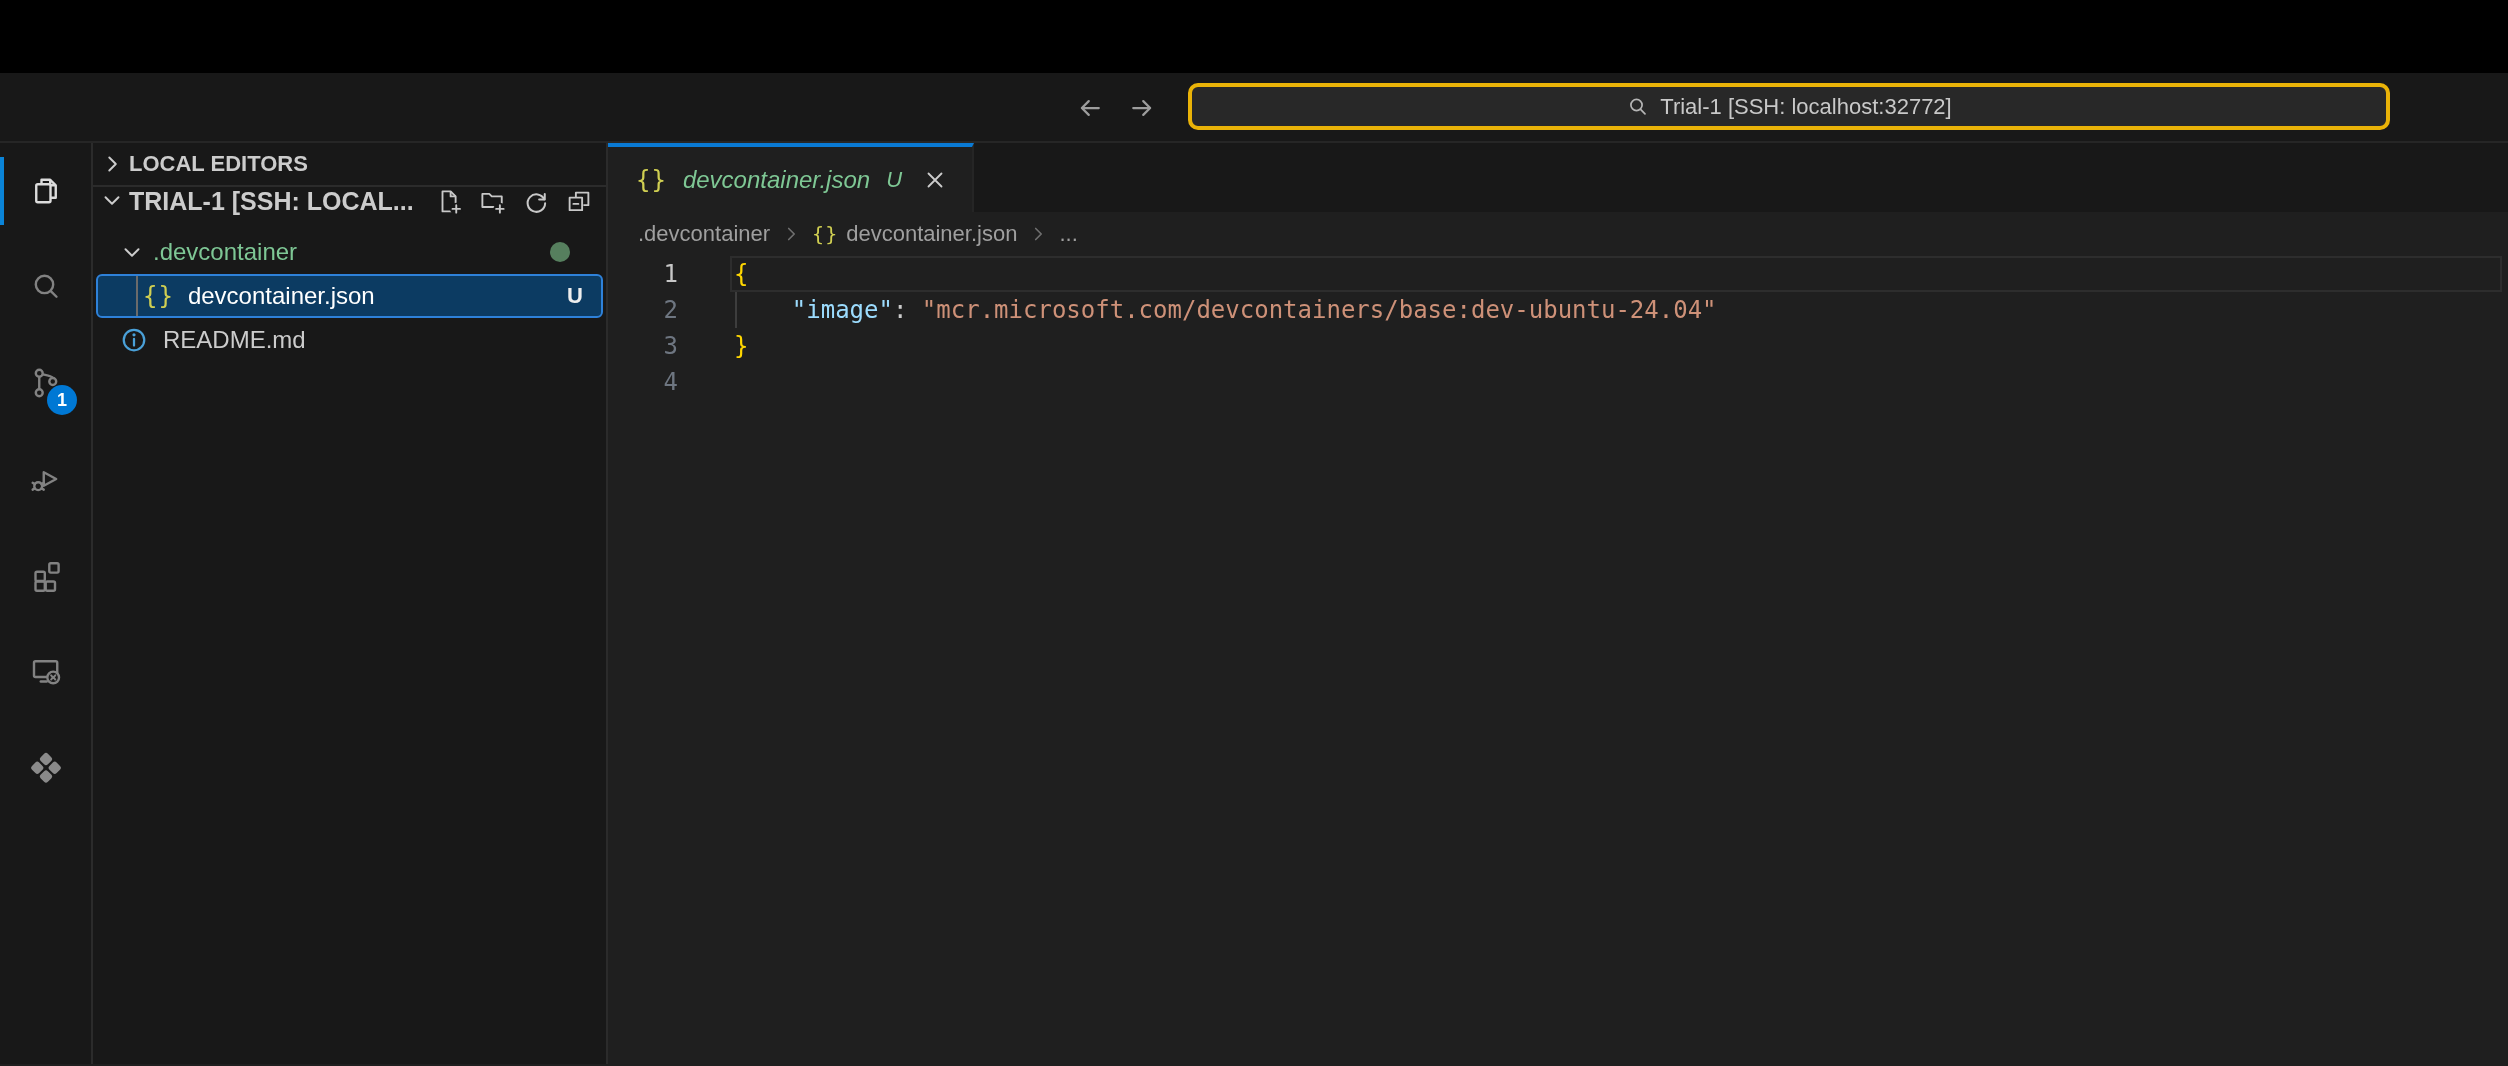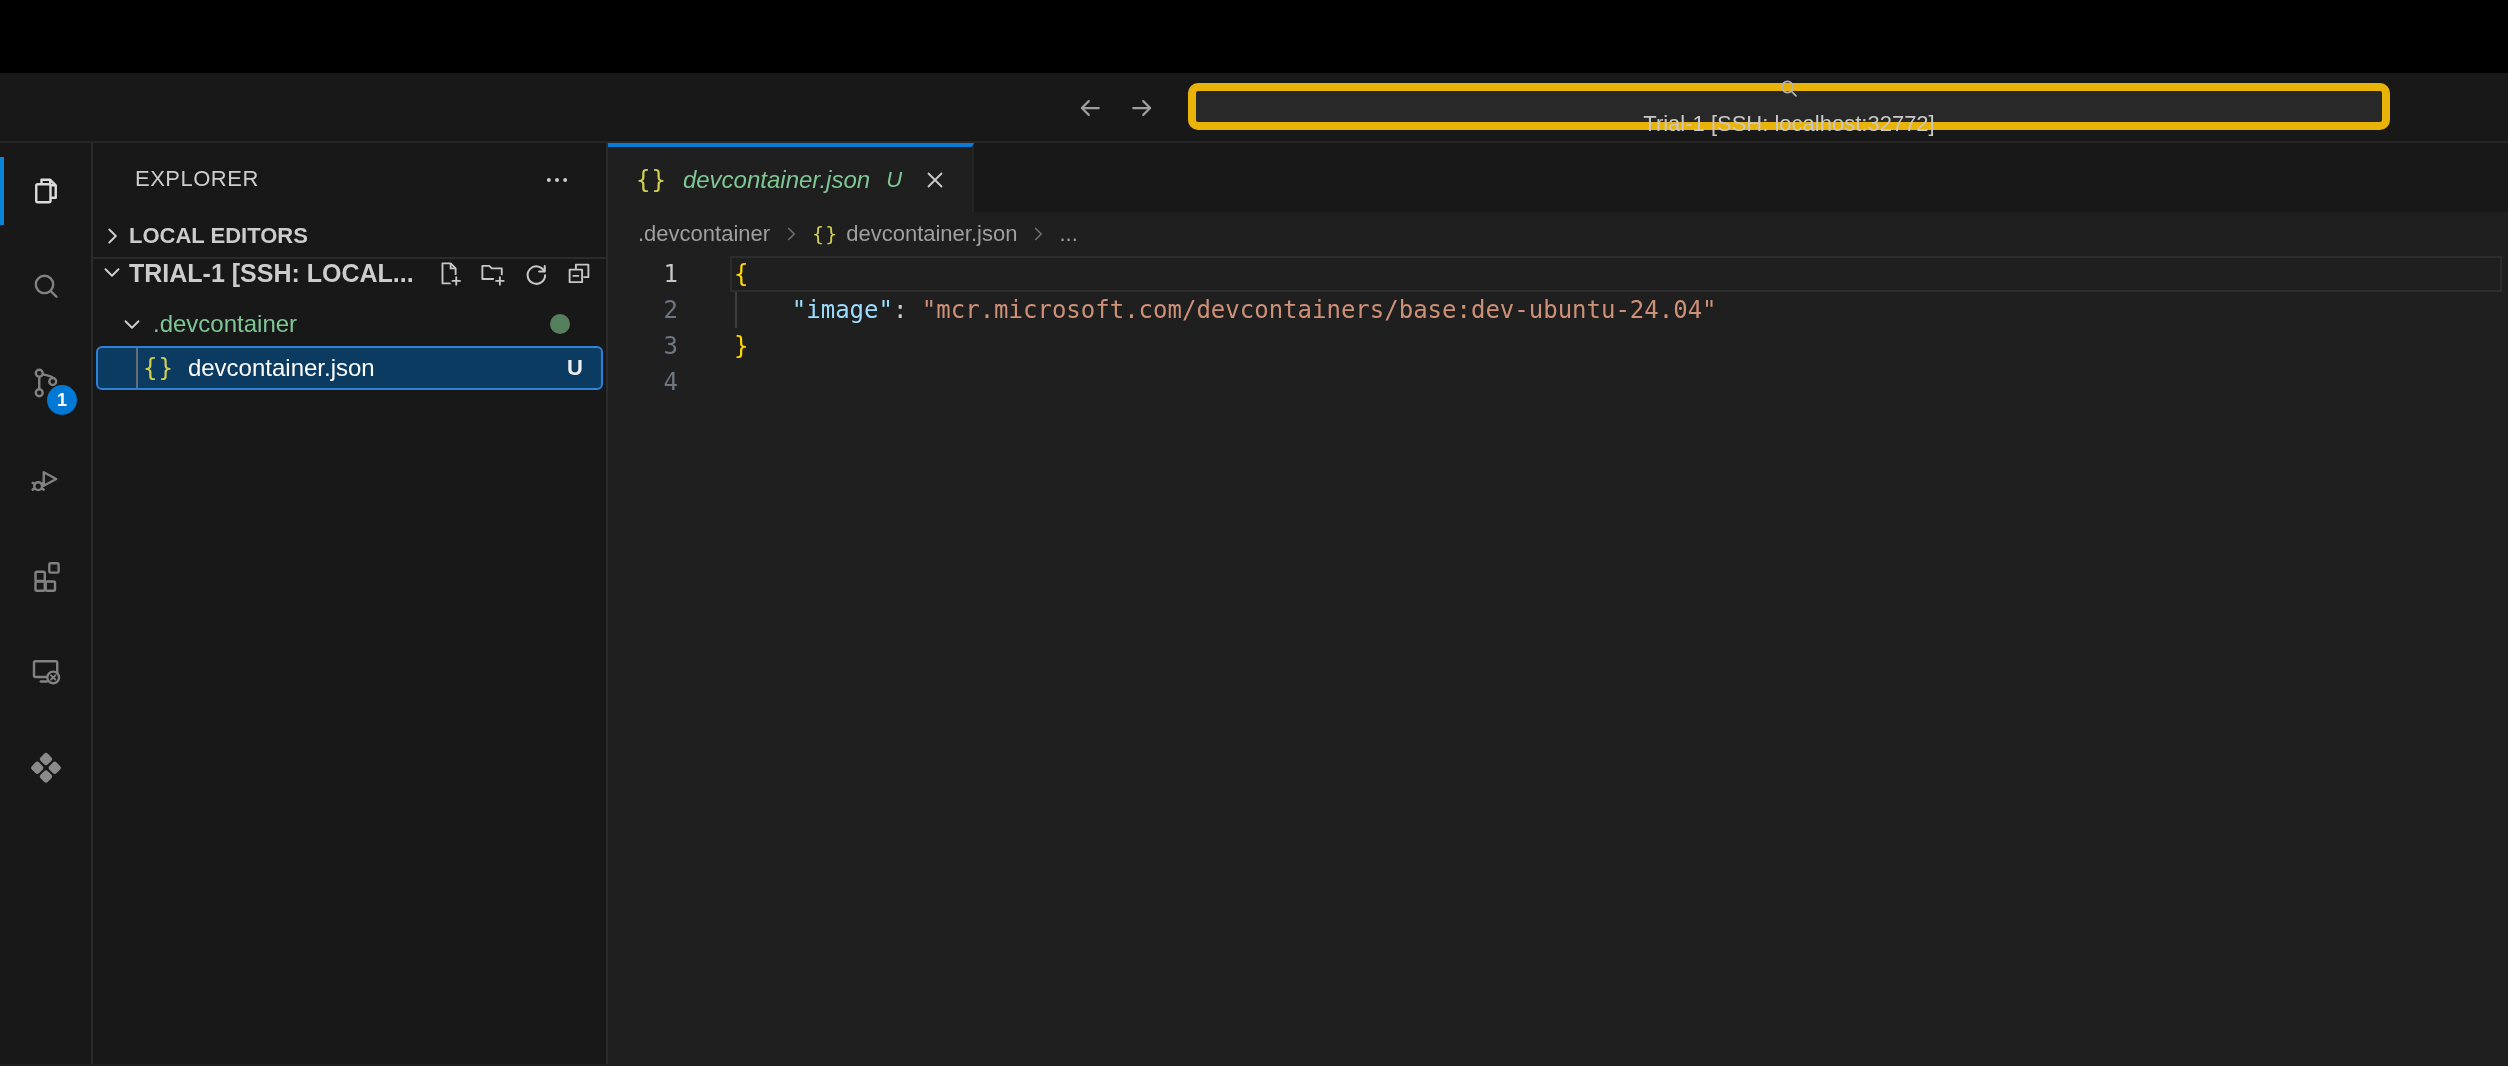--- a/index.html
+++ b/index.html
@@ -9,23 +9,23 @@
 
   
   .black-strip { height:73px; background:#000; }
   .titlebar { position:relative; height:70px; background:#181818;
     border-bottom:2px solid #262626; }
   .nav-arrow { position:absolute; top:17px; width:36px; height:36px; color:#9d9d9d;
     display:flex; align-items:center; justify-content:center; }
   .nav-back { left:1072px; }
   .nav-fwd  { left:1124px; }
   .command-center { position:absolute; left:1188px; top:10px; width:1202px; height:47px;
-    background:#282828; border:8px solid #eab308; border-radius:10px;
+    background:#282828; border:4px solid #eab308; border-radius:10px;
     display:flex; align-items:center; justify-content:center; gap:10px;
-    color:#c8c8c8; font-size:22px;flex-direction:column; }
+    color:#c8c8c8; font-size:22px; }
   .command-center .mag { color:#b5b5b5; display:flex; }
 
   
   .main { display:flex; height:921px; }
 
   .activitybar { width:93px; background:#181818; border-right:2px solid #2b2b2b;
     display:flex; flex-direction:column; }
   .ab-item { position:relative; height:96px; display:flex; align-items:center;
     justify-content:center; color:#828282; }
   .ab-item.active { color:#dcdcdc; }
@@ -216,30 +216,20 @@
               <rect x="12.7" y="5.4" width="6.4" height="6.4" rx="1.7"></rect>
               <rect x="4.9" y="13.2" width="6.4" height="6.4" rx="1.7"></rect>
               <rect x="12.7" y="13.2" width="6.4" height="6.4" rx="1.7"></rect>
             </g>
           </svg>
         </span>
       </div>
     </div>
 
     <div class="sidebar">
-      <div class="sb-header">
-        <span>EXPLORER</span>
-        <span class="sb-more">
-          <svg width="28" height="28" viewBox="0 0 24 24" fill="currentColor">
-              <circle cx="5" cy="12" r="1.7"></circle>
-              <circle cx="12" cy="12" r="1.7"></circle>
-              <circle cx="19" cy="12" r="1.7"></circle>
-            </svg>
-        </span>
-      </div>
 
       <div class="sb-row">
         <span class="chev">
           <svg width="26" height="26" viewBox="0 0 24 24" fill="none" stroke="currentColor" stroke-width="1.8" stroke-linejoin="round" stroke-linecap="round">
               <path d="M9.5 6 15.5 12 9.5 18"></path>
             </svg>
         </span>
         <span>LOCAL EDITORS</span>
       </div>
 
@@ -293,20 +283,30 @@
           <span class="dot-badge"></span>
         </div>
 
         <div class="tree-row row-selected">
           <span class="indent-guide-tree"></span>
           <span class="json-braces">{}</span>
           <span class="file-label-selected">devcontainer.json</span>
           <span class="git-badge">U</span>
         </div>
 
+        <div class="tree-row row-readme">
+          <span class="info-ic">
+            <svg width="30" height="30" viewBox="0 0 24 24" fill="none" stroke="currentColor" stroke-width="1.8">
+                <circle cx="12" cy="12" r="8.2"></circle>
+                <path d="M12 11v5.4" stroke-linecap="round"></path>
+                <circle cx="12" cy="7.8" r="0.6" fill="currentColor" stroke-width="1.4"></circle>
+              </svg>
+          </span>
+          <span class="readme-label">README.md</span>
+        </div>
       </div>
     </div>
 
     <div class="editor">
       <div class="tabstrip">
         <div class="tab">
           <span class="json-braces">{}</span>
           <span class="tab-label">devcontainer.json</span>
           <span class="tab-git">U</span>
           <span class="tab-close">

